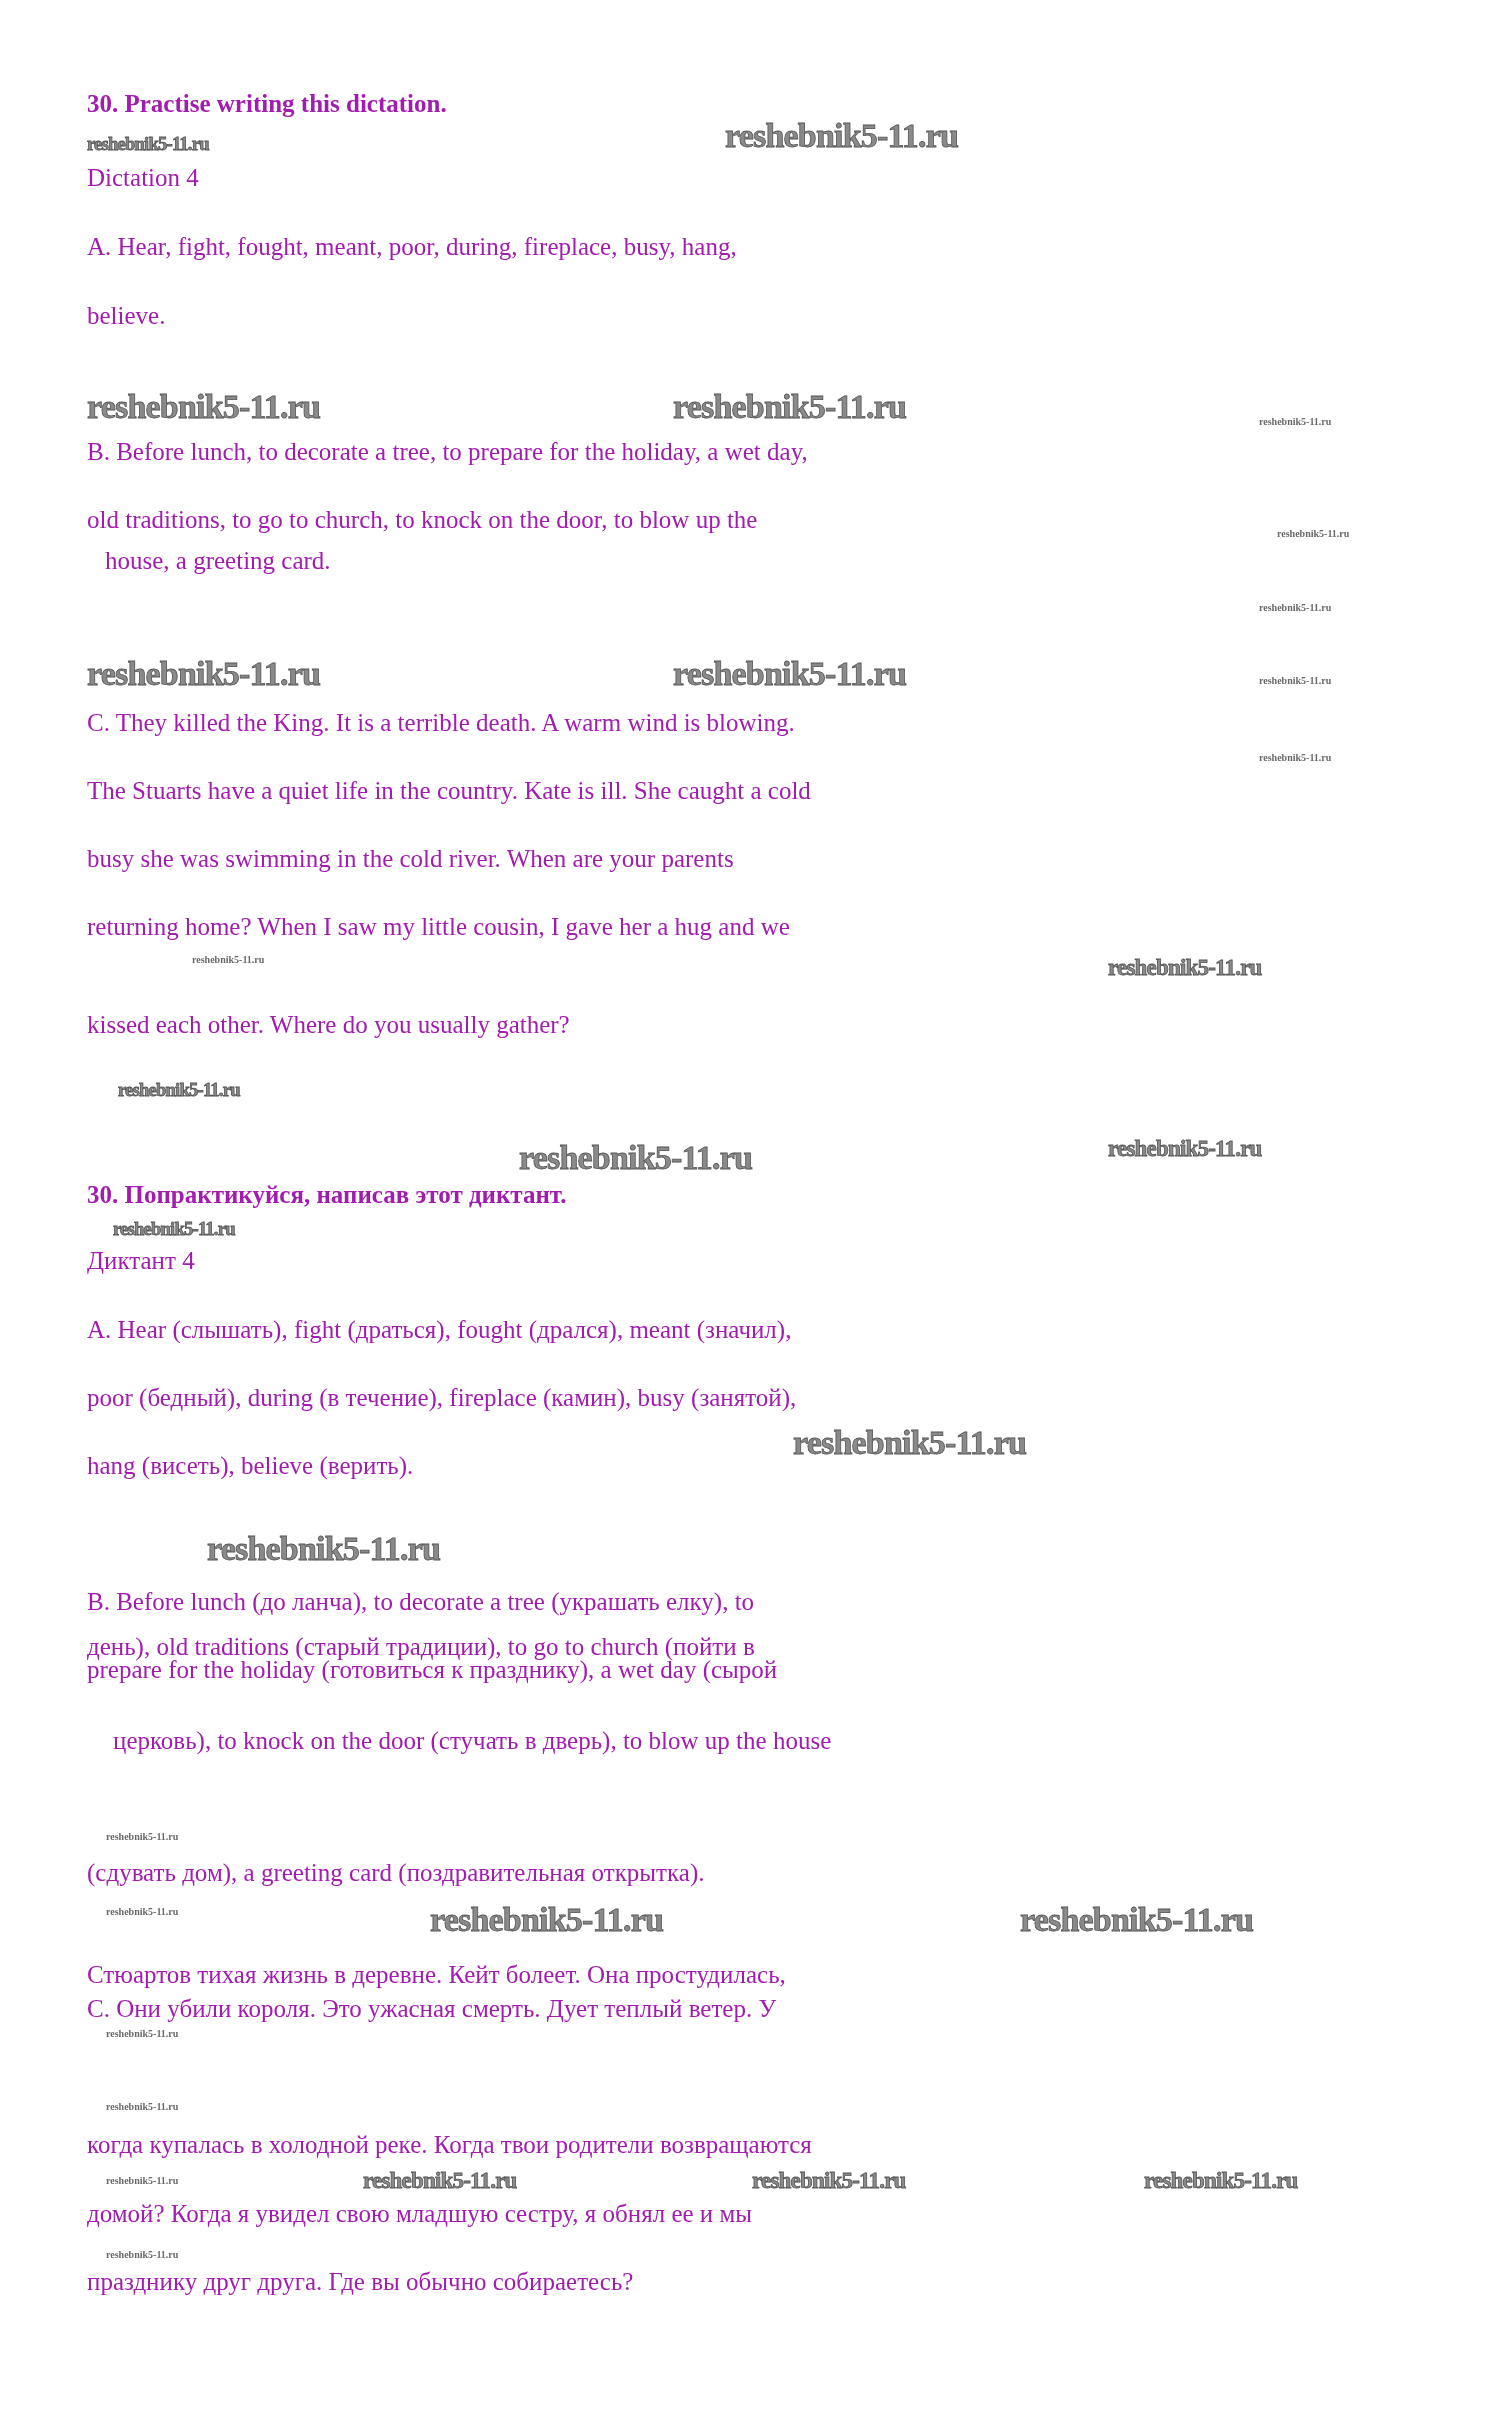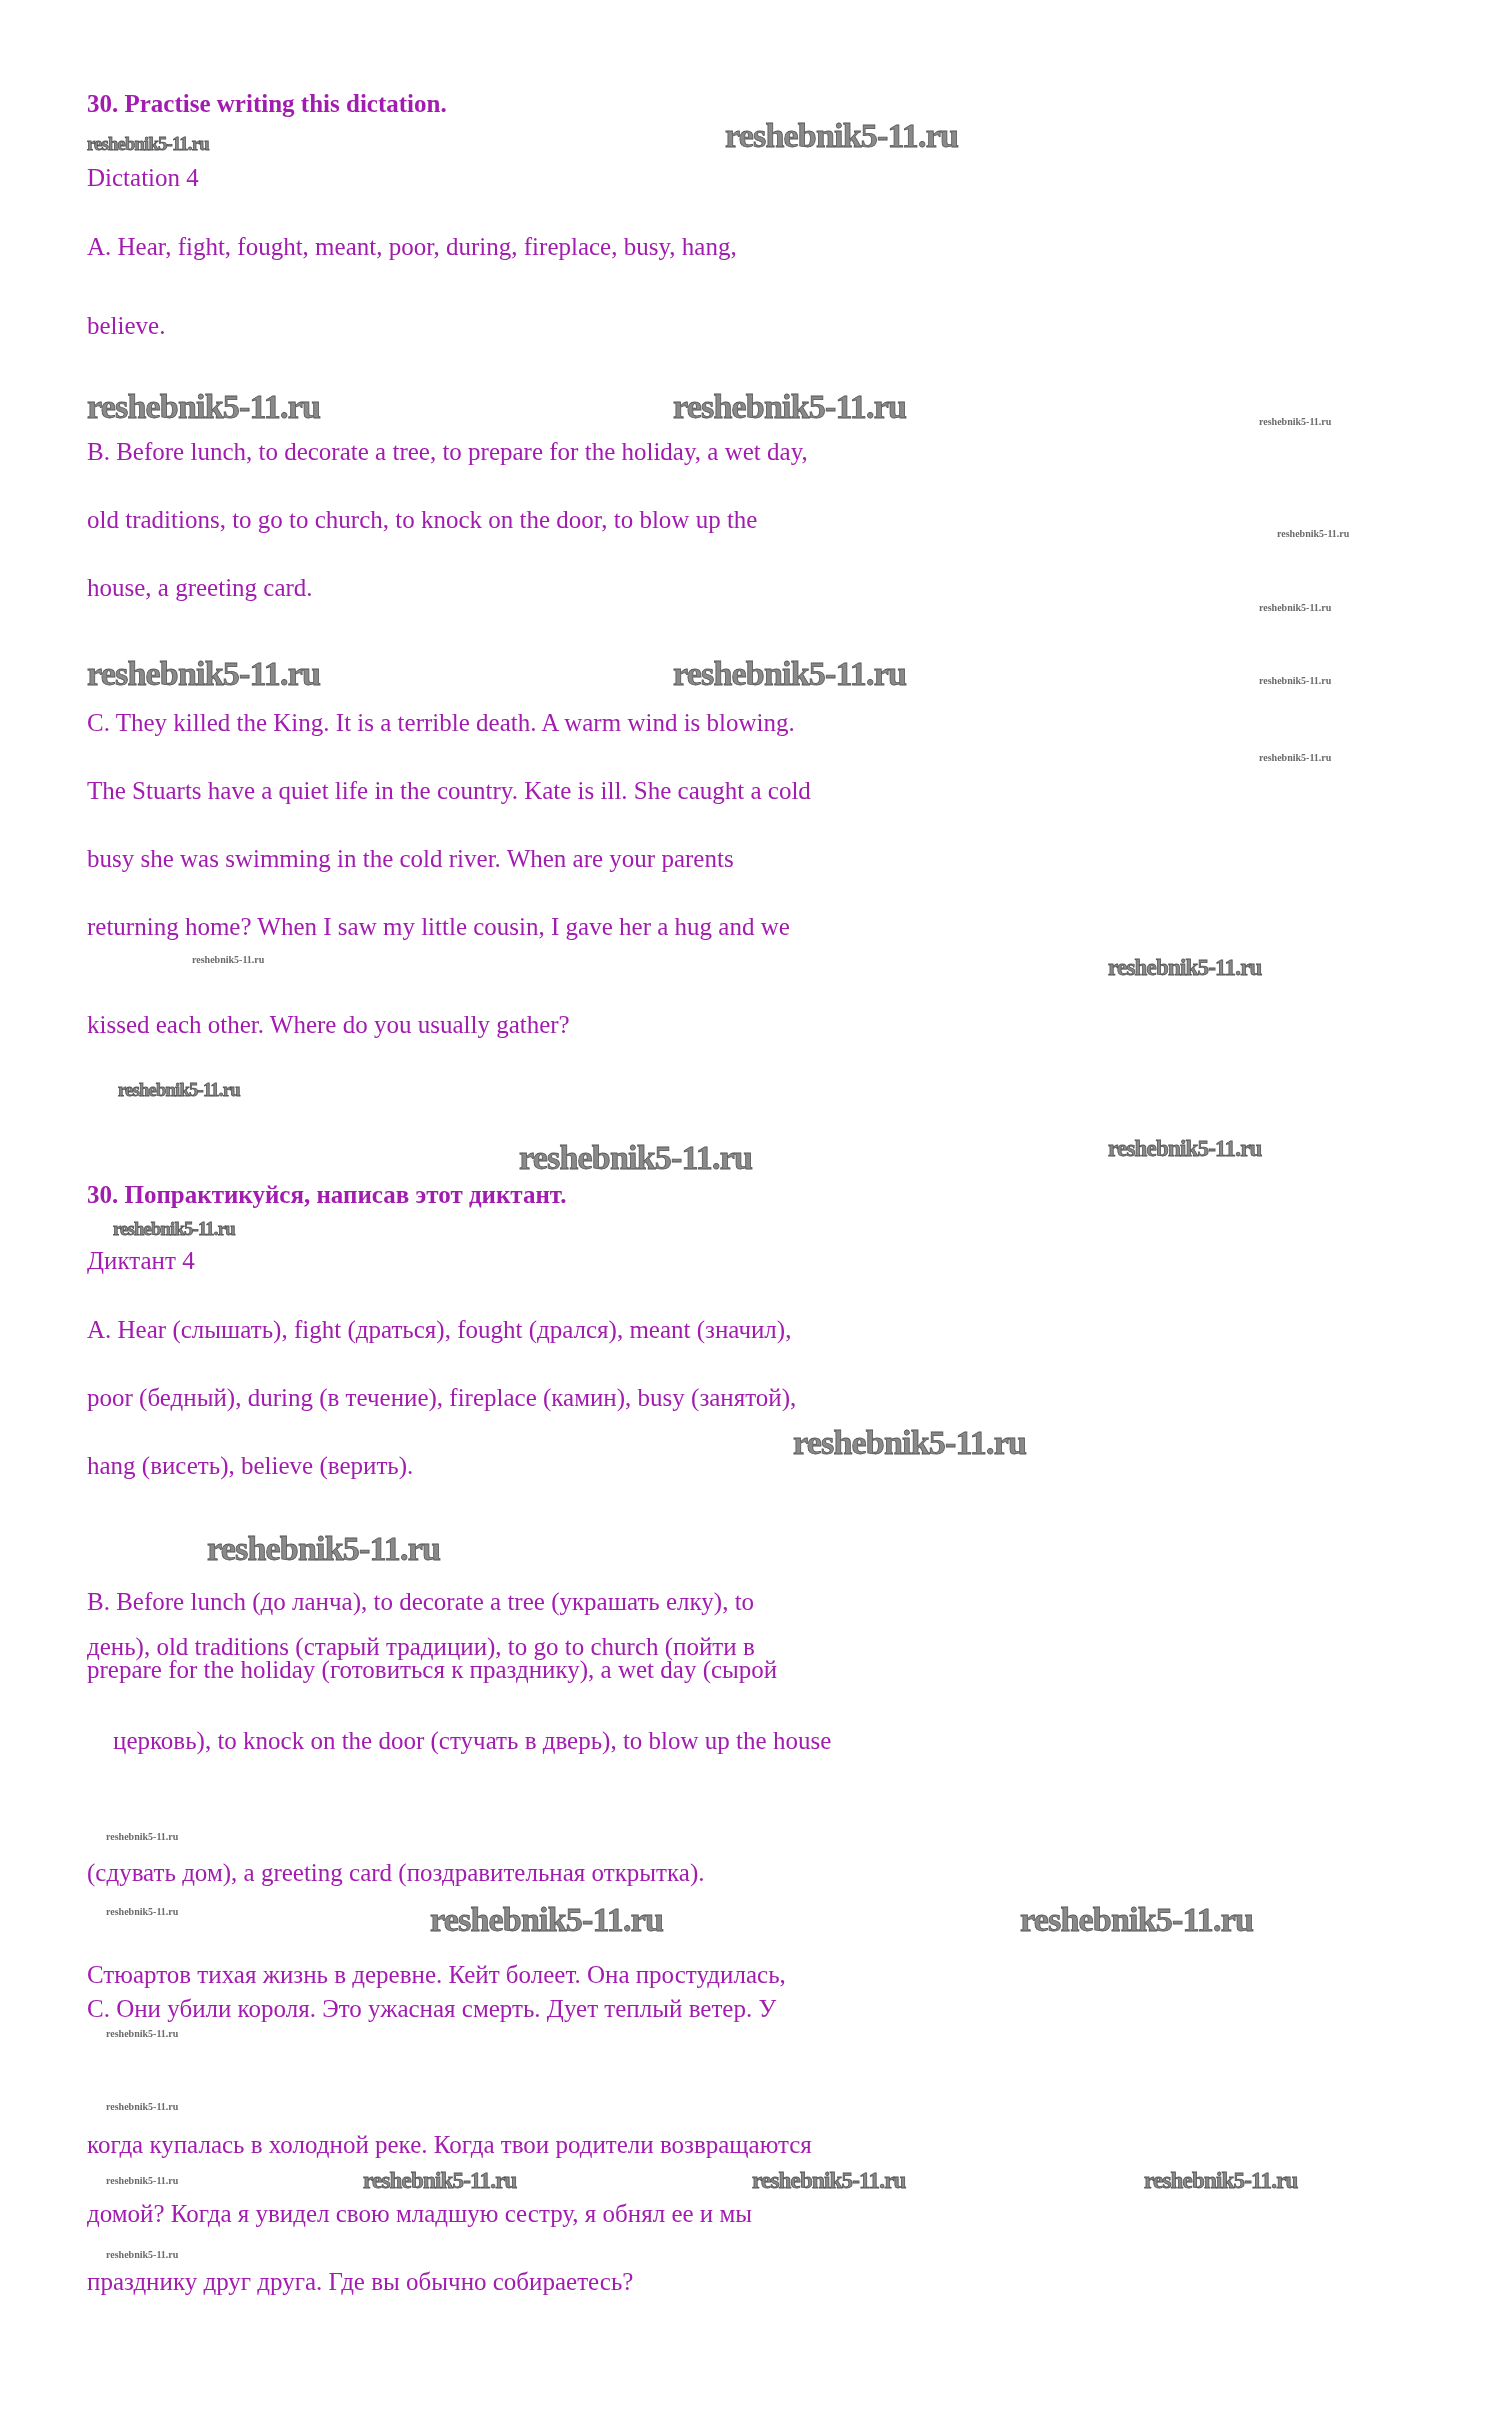--- a/index.html
+++ b/index.html
@@ -24,27 +24,27 @@
   .wm-xs { font-size:10px; line-height:12.4px; -webkit-text-stroke:0; color:#6a6a6a; letter-spacing:0; }
 </style>
 </head>
 <body>
 
 <div class="line title" style="top:81px;">30. Practise writing this dictation.</div>
 <div class="line" style="top:155px;">Dictation 4</div>
 
 <div>
   <div class="line" style="top:224px;">A. Hear, fight, fought, meant, poor, during, fireplace, busy, hang,</div>
-  <div class="line" style="top:303px;">believe.</div>
+  <div class="line" style="top:293px;">believe.</div>
 </div>
 
 <div>
   <div class="line" style="top:429px;">B. Before lunch, to decorate a tree, to prepare for the holiday, a wet day,</div>
   <div class="line" style="top:497px;">old traditions, to go to church, to knock on the door, to blow up the</div>
-  <div class="line" style="top:565px;">house, a greeting card.</div>
+  <div class="line" style="top:538px;margin-left:18px;">house, a greeting card.</div>
 </div>
 
 <div>
   <div class="line" style="top:700px;">C. They killed the King. It is a terrible death. A warm wind is blowing.</div>
   <div class="line" style="top:768px;">The Stuarts have a quiet life in the country. Kate is ill. She caught a cold</div>
   <div class="line" style="top:836px;">busy she was swimming in the cold river. When are your parents</div>
   <div class="line" style="top:904px;">returning home? When I saw my little cousin, I gave her a hug and we</div>
   <div class="line" style="top:971px;margin-top:31px;">kissed each other. Where do you usually gather?</div>
 </div>
 

